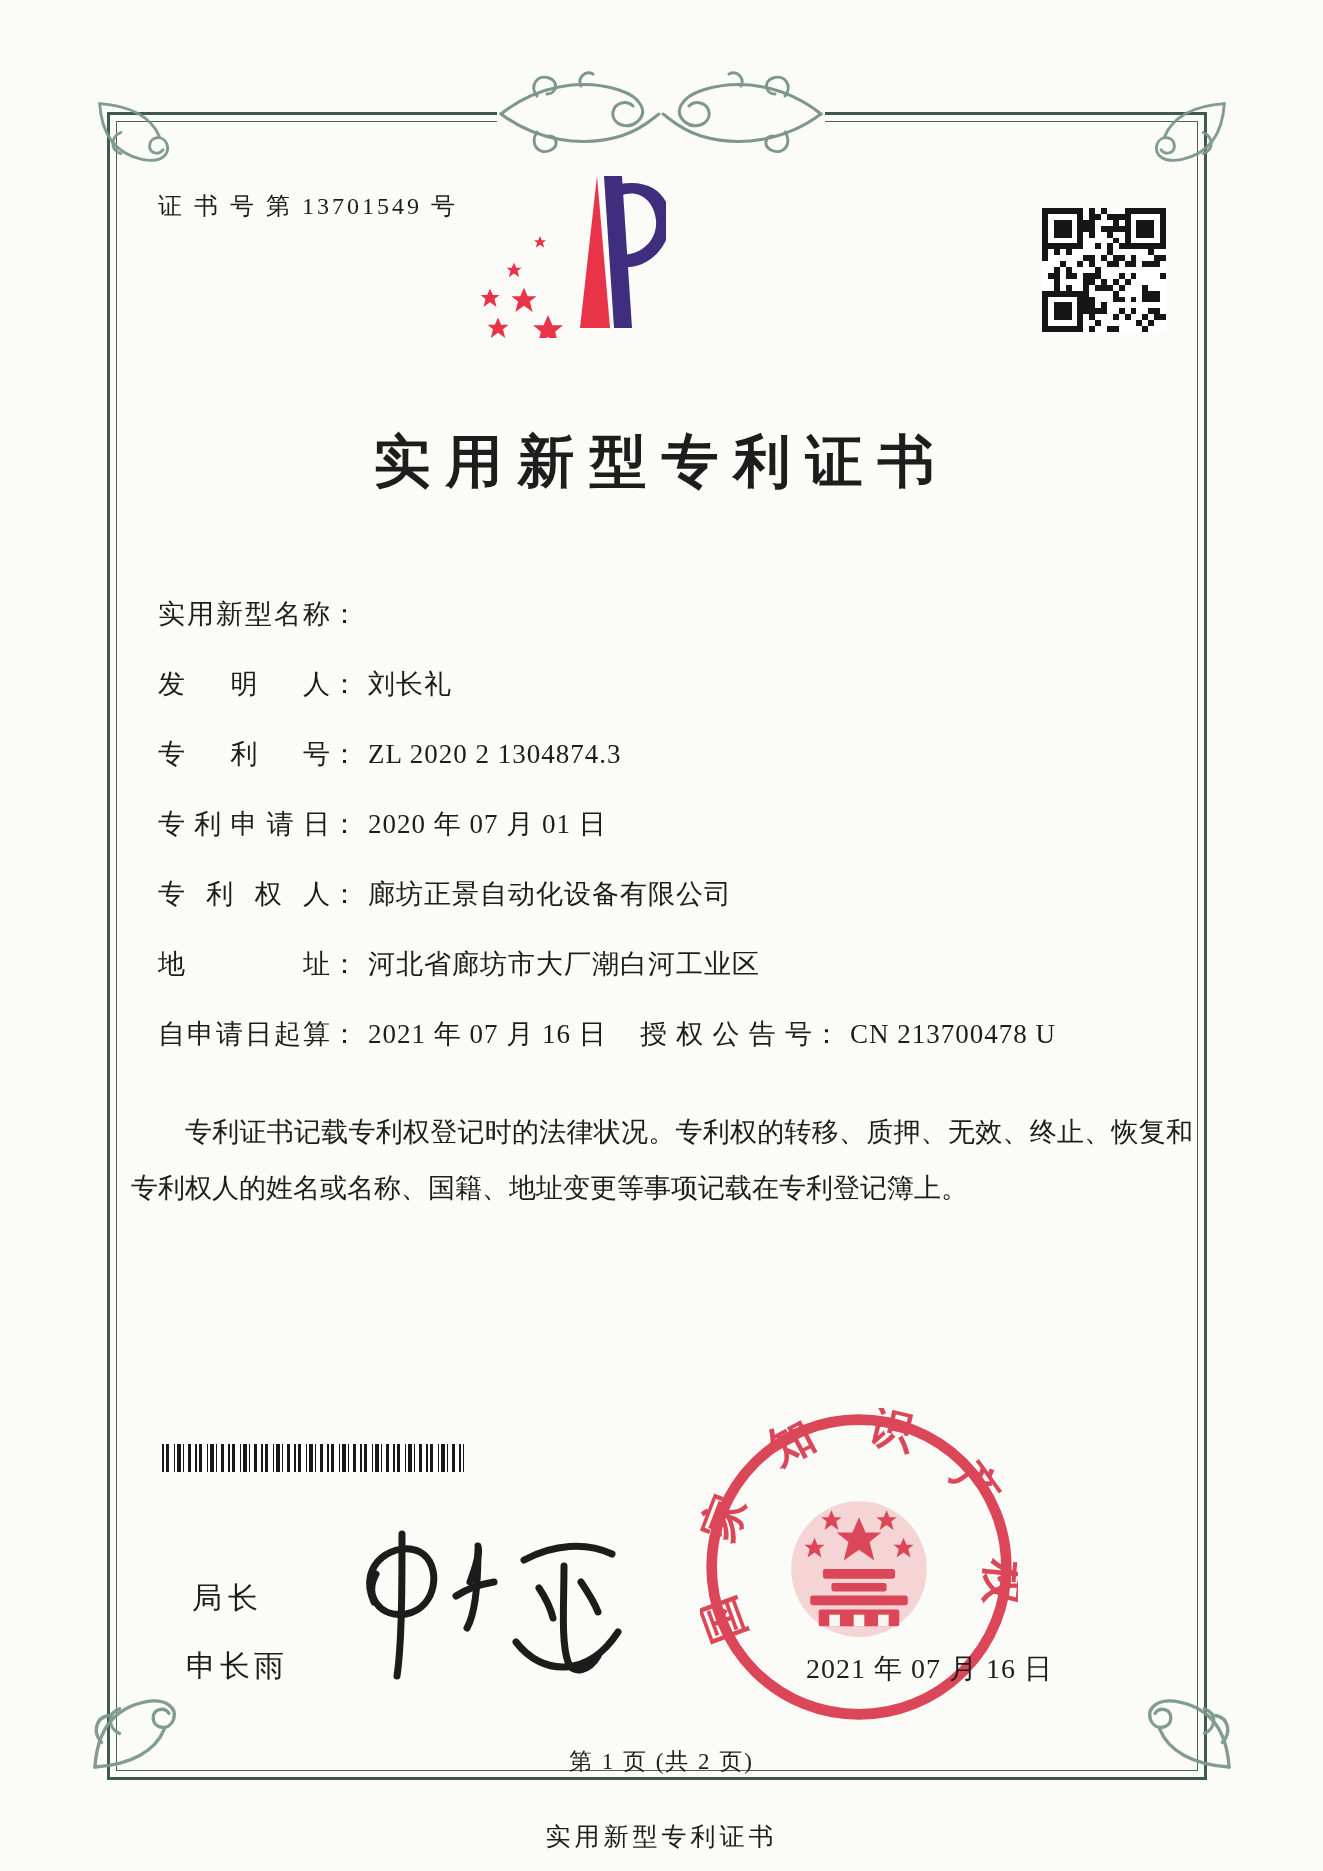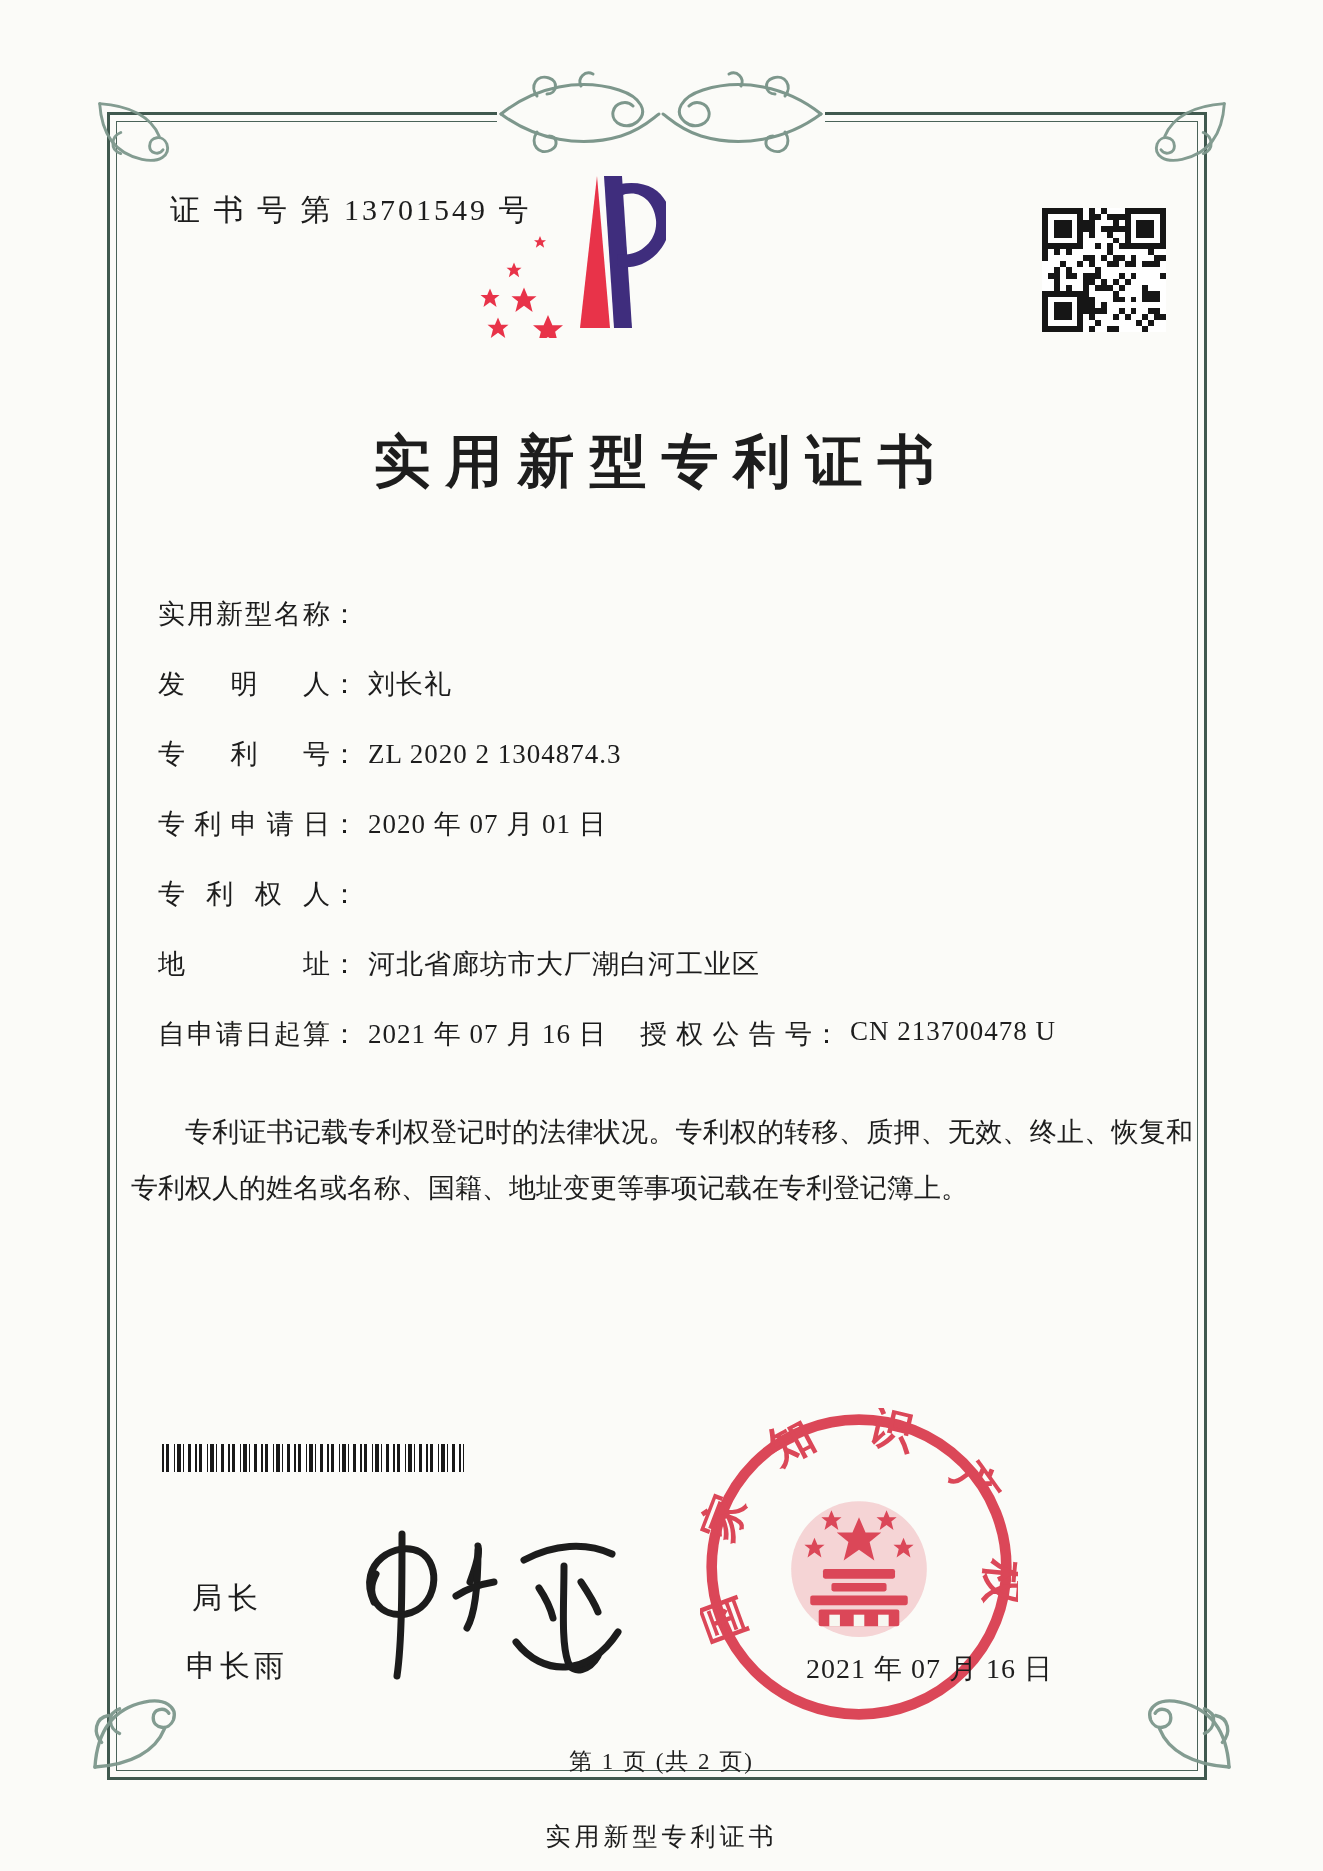--- a/index.html
+++ b/index.html
@@ -16,40 +16,40 @@
   .frame::after{
     content:""; position:absolute; inset:6px; border:1px solid #4a6359;
   }
   .orn-top{position:absolute; left:441px; top:66px; width:440px; height:96px;}
   .orn{position:absolute; width:96px; height:96px; opacity:.95;}
   .orn.tl{left:92px;  top:96px;   transform:scaleY(-1);}
   .orn.tr{left:1136px;top:96px;   transform:scale(-1,-1);}
   .orn.bl{left:86px;  top:1664px; width:112px; height:112px;}
   .orn.br{left:1126px;top:1664px; width:112px; height:112px; transform:scaleX(-1);}
 
-  .cert-no{position:absolute; left:158px; top:190px; font-size:30px; letter-spacing:3px;margin-left:12px;}
+  .cert-no{position:absolute; left:158px; top:190px; font-size:24px; letter-spacing:3px;}
   .logo{position:absolute; left:452px; top:158px; width:214px; height:180px;}
   .qr{
     position:absolute; left:1042px; top:208px; width:124px; height:124px;
     display:grid; grid-template-rows:repeat(21,1fr); grid-template-columns:repeat(21,1fr);
     background:#fff;
   }
   .qr div{background:#161616;}
 
   .title{
     position:absolute; left:0; right:0; top:424px; margin:0;
     text-align:center; font-size:57px; font-weight:bold; letter-spacing:15px;
   }
 
   .fields{position:absolute; left:158px; top:596px; width:920px;}
   .field-row{display:flex; align-items:baseline; height:70px; font-size:27px; position:relative;}
   .flabel{display:inline-block; width:172px; text-align:justify; text-align-last:justify; white-space:nowrap;}
   .fcolon{margin-left:1px;}
   .fvalue{margin-left:10px; letter-spacing:1px; white-space:nowrap;}
-  .grant-pair2{position:absolute; left:482px; top:0; display:flex; align-items:flex-start;}
+  .grant-pair2{position:absolute; left:482px; top:0; display:flex; align-items:center;}
 
   .paras{position:absolute; left:131px; top:1104px; width:1062px;}
   .paras p{margin:0; font-size:27px; line-height:2.08; text-indent:2em; text-align:justify;
            font-family:"Liberation Serif","DejaVu Serif",serif;}
   .paras p + p{margin-top:4px;text-decoration:underline;}
 
   .barcode{
     position:absolute; left:162px; top:1444px; width:302px; height:28px;
     background:repeating-linear-gradient(90deg,
       #191919 0 2px,  #fff 2px 4px,
@@ -374,20 +374,21 @@
       <span class="fvalue">ZL 2020 2 1304874.3</span>
     </div>
     <div class="field-row">
       <span class="flabel">专利申请日</span>
         <span class="fcolon">：</span>
       <span class="fvalue">2020 年 07 月 01 日</span>
     </div>
     <div class="field-row">
       <span class="flabel">专利权人</span>
         <span class="fcolon">：</span>
+      <span class="fvalue">廊坊正景自动化设备有限公司</span>
     </div>
     <div class="field-row">
       <span class="flabel">地址</span>
         <span class="fcolon">：</span>
       <span class="fvalue">河北省廊坊市大厂潮白河工业区</span>
     </div>
     <div class="field-row">
       <span class="flabel">自申请日起算</span>
         <span class="fcolon">：</span>
       <span class="fvalue">2021 年 07 月 16 日</span>

